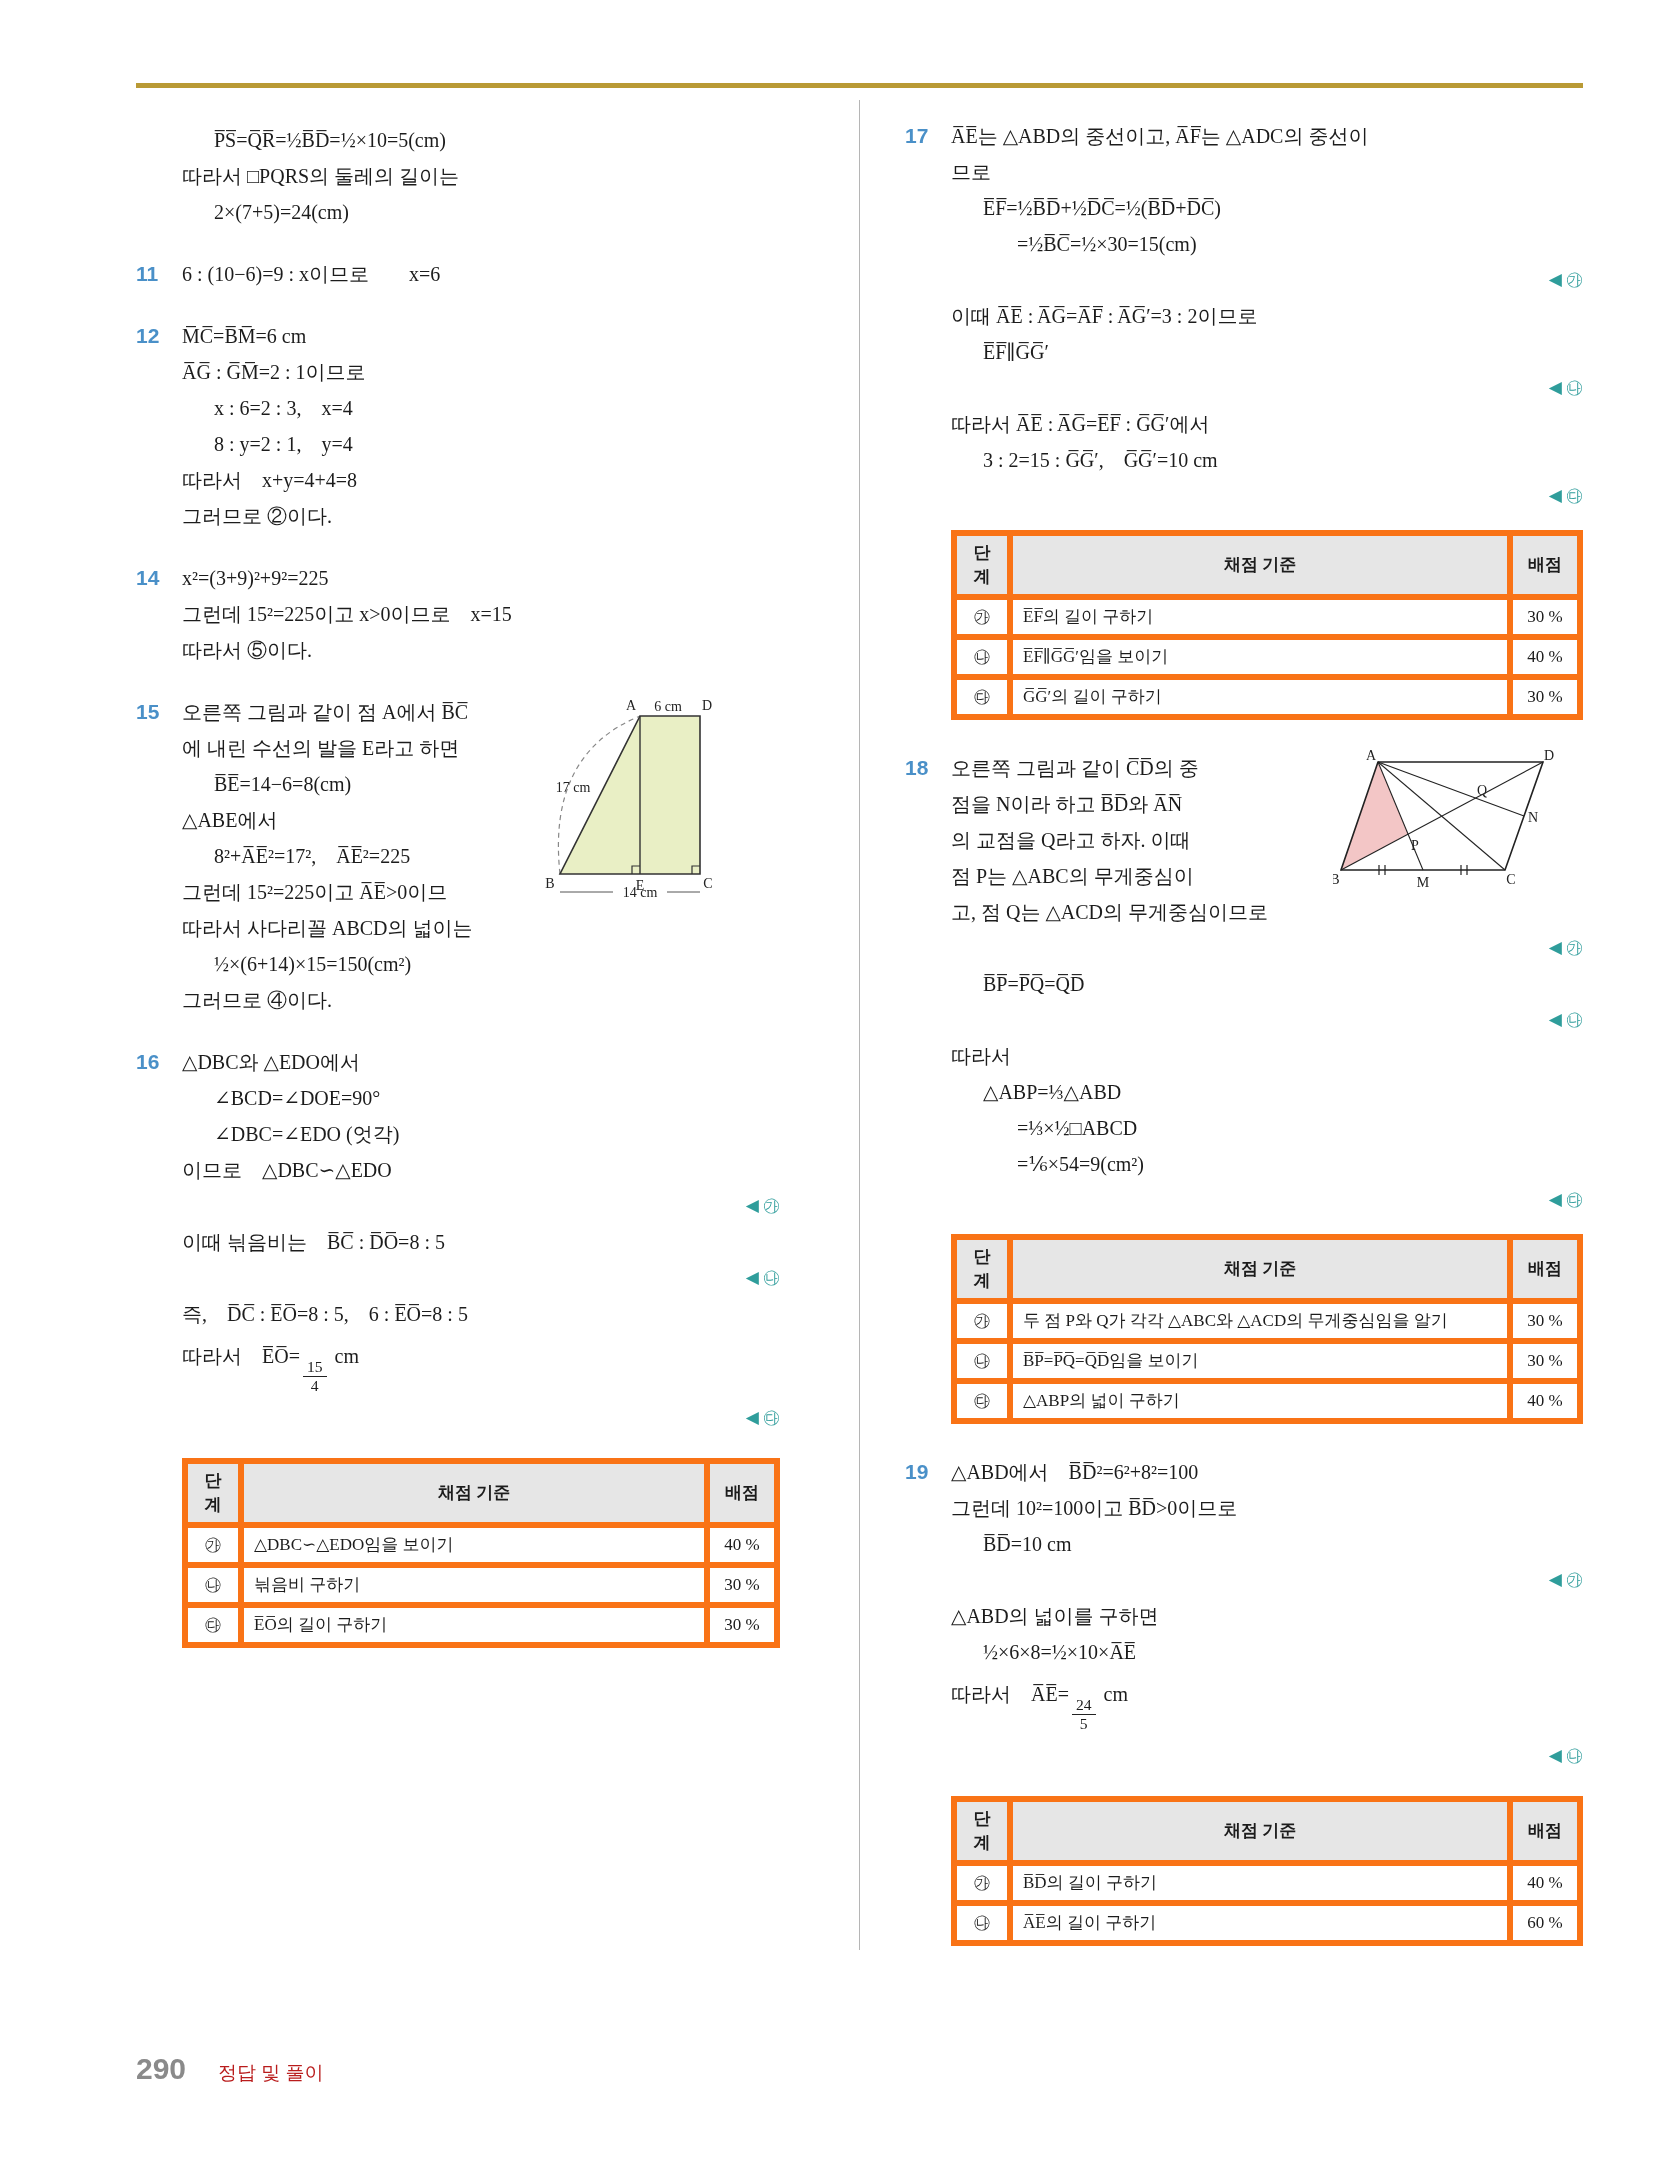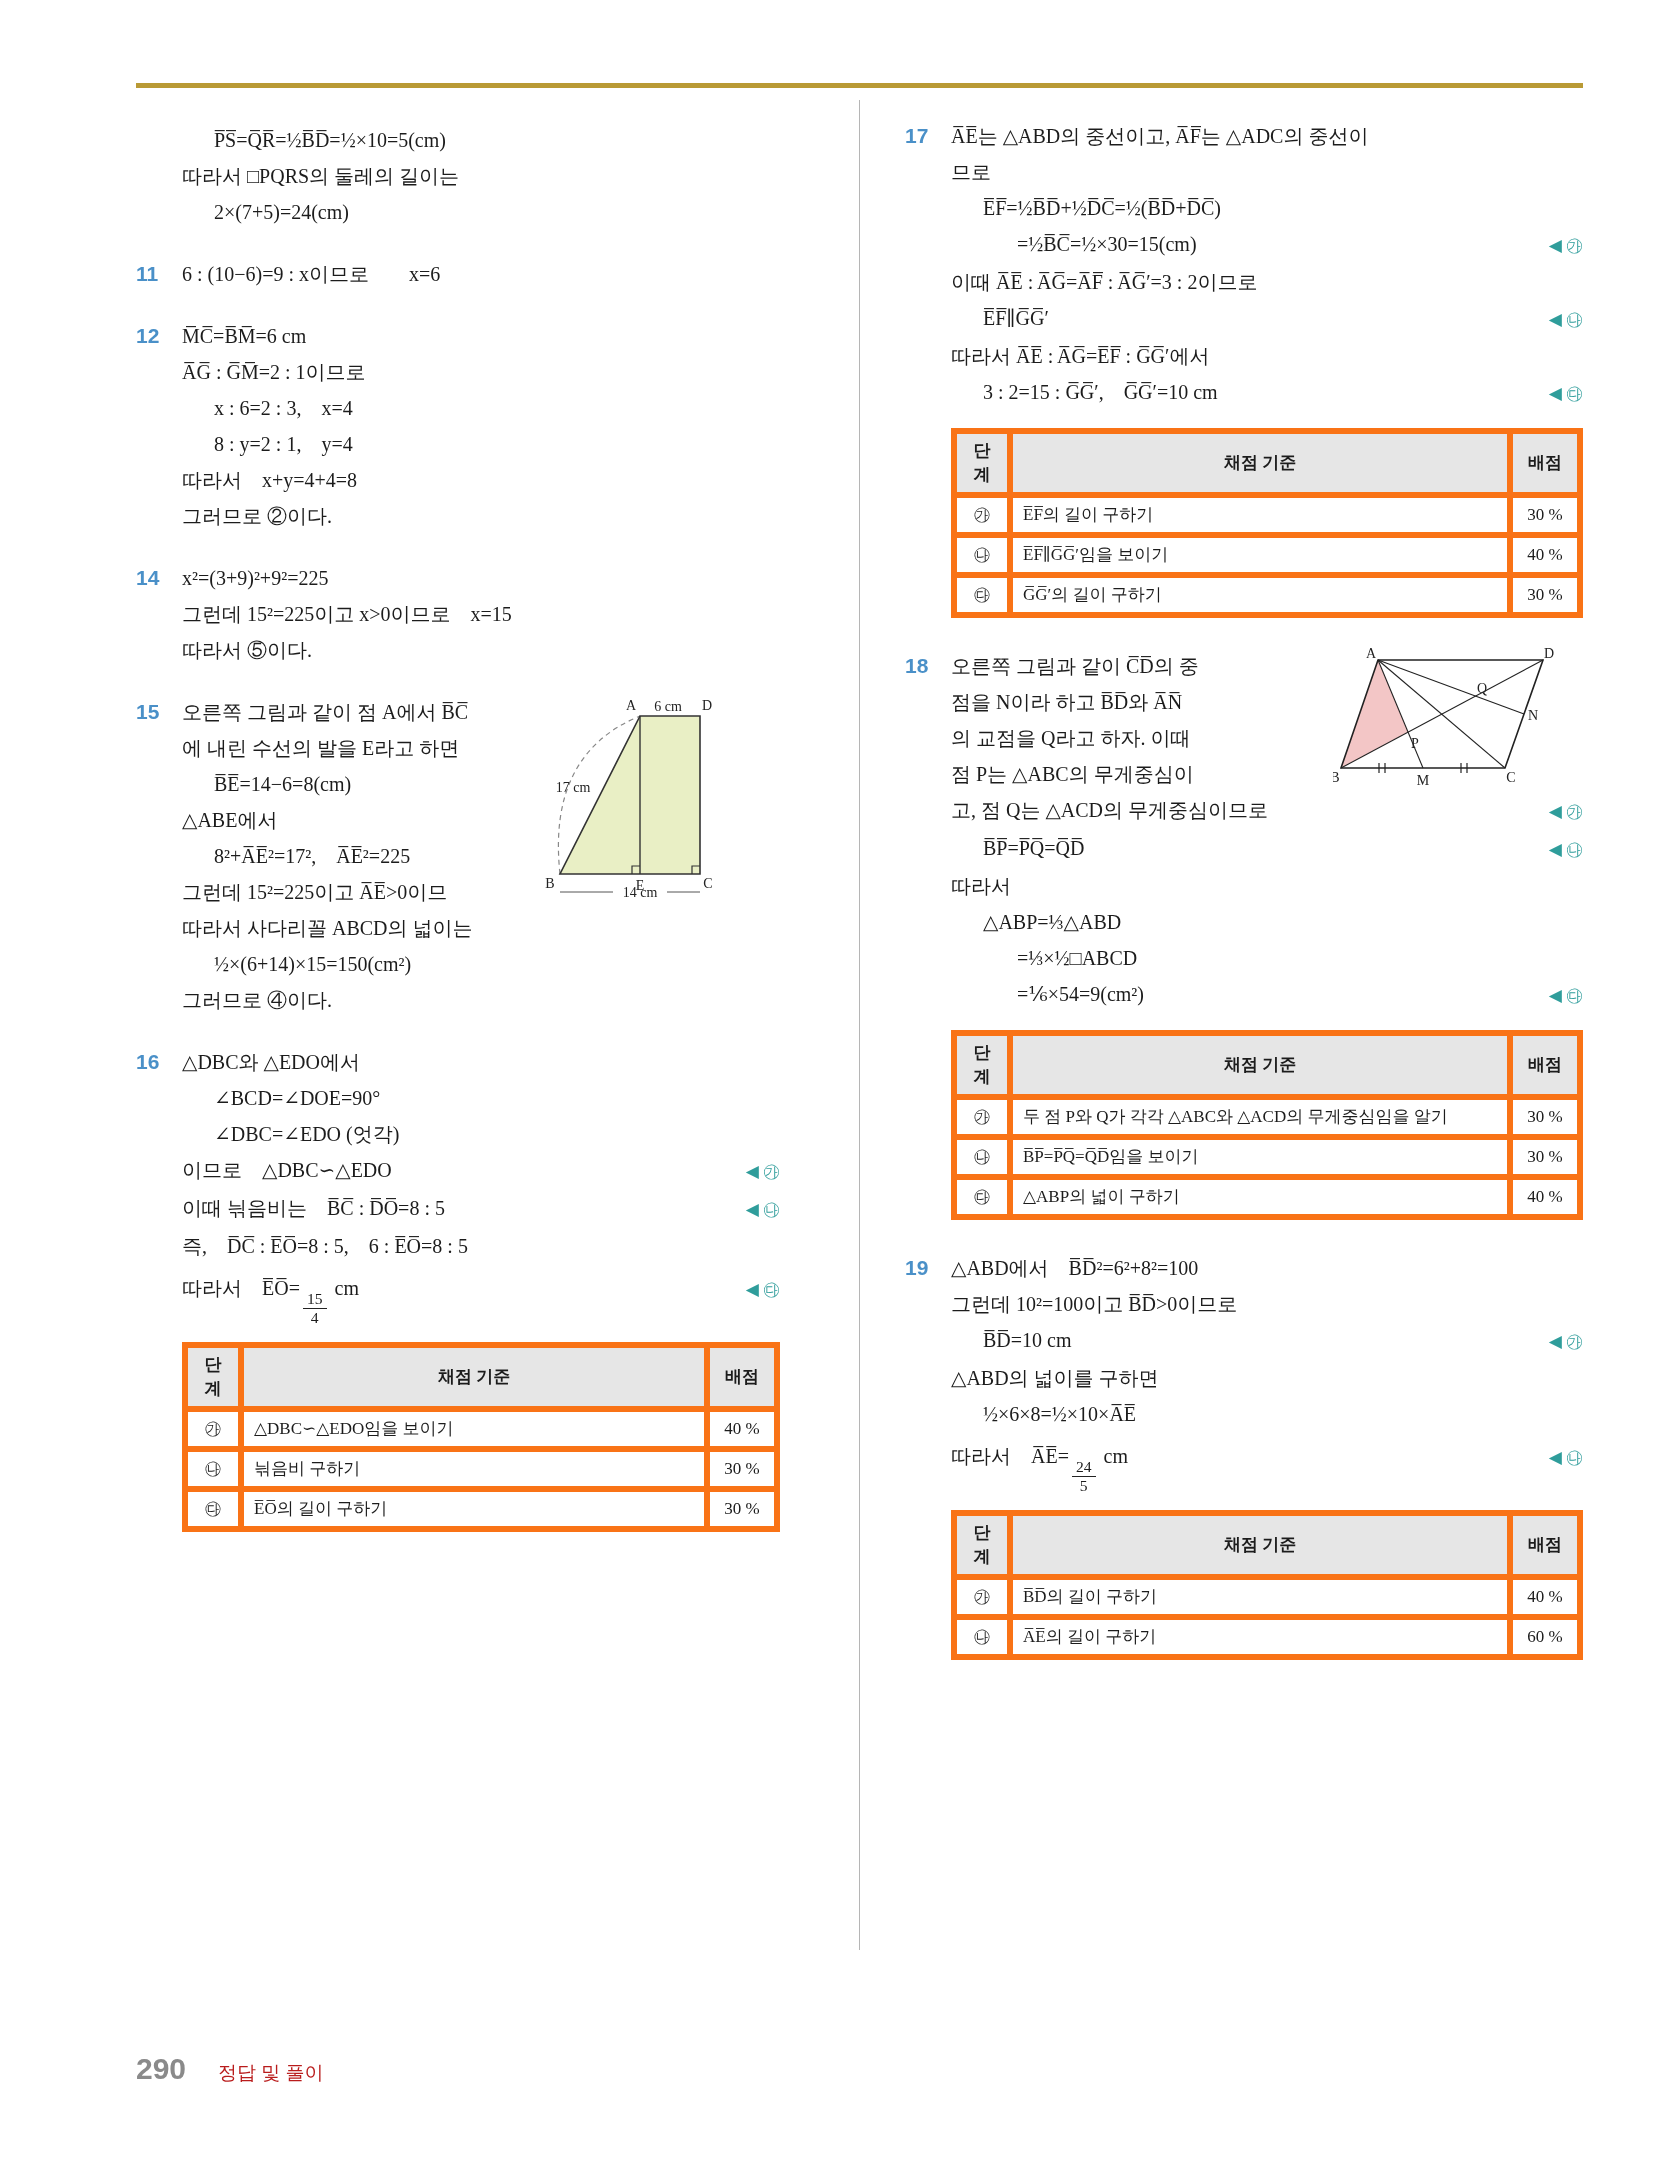--- a/index.html
+++ b/index.html
@@ -17,21 +17,21 @@
   .col-right{left:877px;top:118px;width:678px;}
   .block{margin-bottom:26px;}
   .problem{display:flex;margin-bottom:26px;}
   .pnum{width:46px;flex:none;color:var(--blue);font-family:"Liberation Sans","DejaVu Sans",sans-serif;
         font-weight:bold;font-size:21px;line-height:36px;}
   .pbody{flex:1;min-width:0;position:relative;}
   .line{line-height:36px;font-size:20px;white-space:nowrap;}
   .tall{line-height:48px;}
   .ind{padding-left:32px;}
   .ind2{padding-left:66px;}
-  .flexline{display:flex;align-items:baseline;}
+  .flexline{display:flex;align-items:baseline;flex-direction:column;}
   .flexline .txt{flex:0 1 auto;}
   .marker{margin-left:auto;color:var(--teal);font-size:17px;white-space:nowrap;padding-left:10px;}
   .narrow{max-width:372px;}
   .narrow18{max-width:400px;}
   .frac{display:inline-flex;flex-direction:column;align-items:center;vertical-align:-0.55em;
         line-height:1.05;font-size:0.78em;margin:0 3px;justify-content:center;}
   .frac .fn{border-bottom:1.4px solid #222;padding:0 4px 1px;}
   .frac .fd{padding-top:1px;}
   table.score{border-collapse:collapse;width:100%;font-size:17px;margin-top:16px;table-layout:fixed;}
   table.score th,table.score td{border:6px solid #f97316;padding:5px 10px;line-height:24px;}

